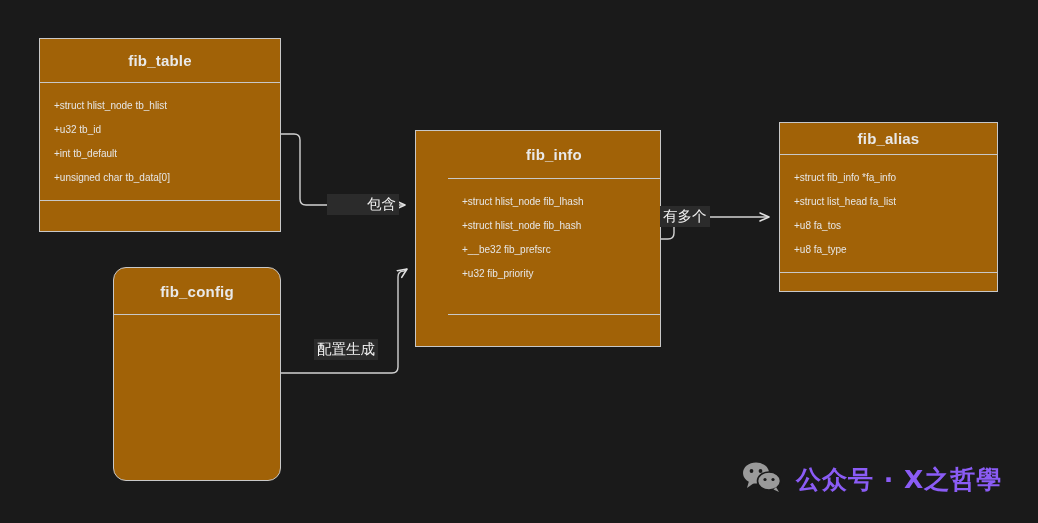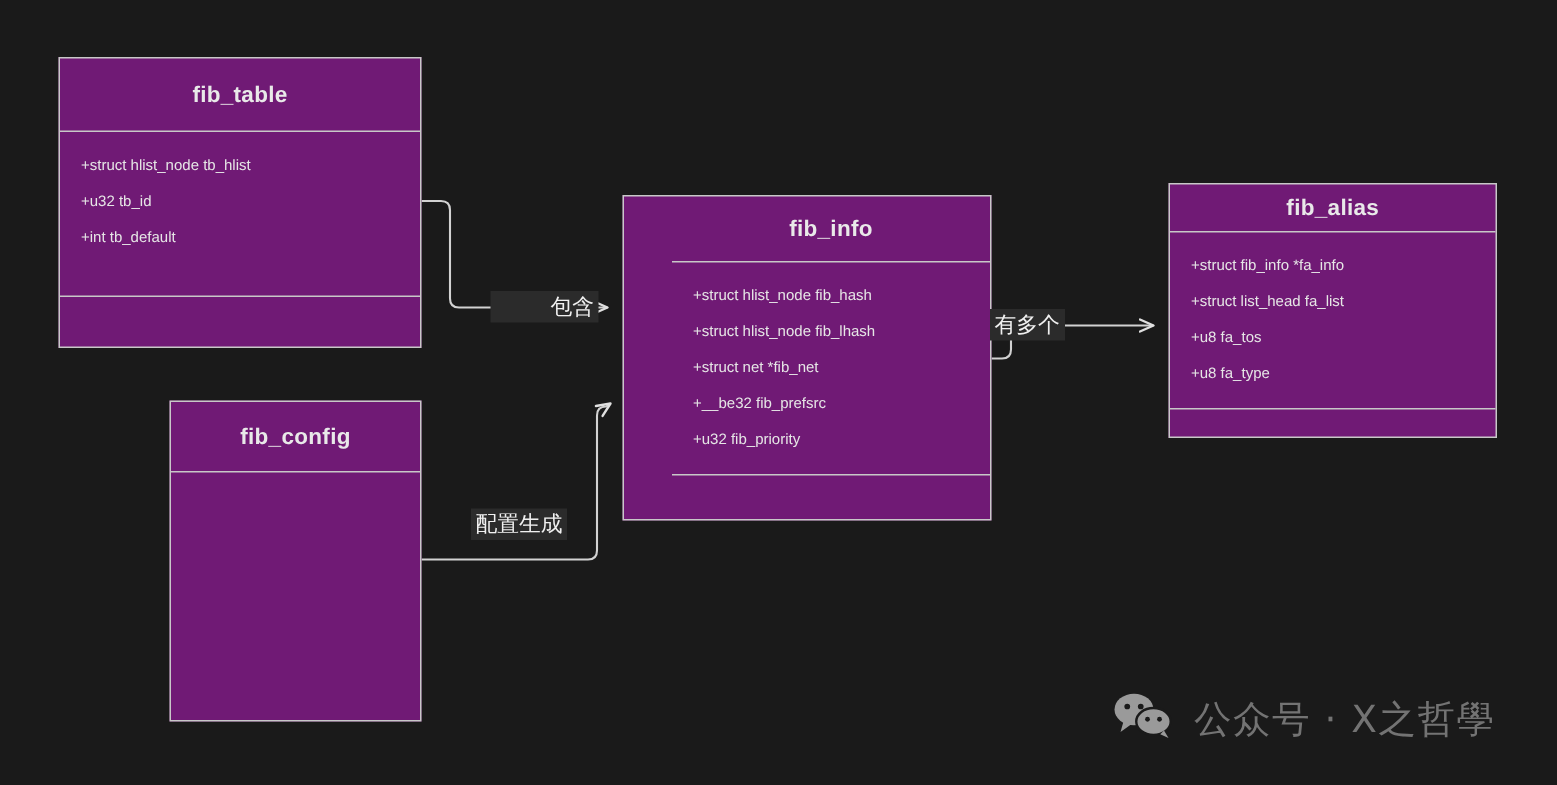--- a/index.html
+++ b/index.html
@@ -23,21 +23,21 @@
   .edges-layer {
     position: absolute;
     left: 0;
     top: 0;
     width: 1038px;
     height: 523px;
     pointer-events: none;
   }
   .uml-class {
     position: absolute;
-    background: #701a75;
+    background: #a16207;
     border: 1px solid #c8c8c8;
     box-sizing: border-box;
     display: flex;
     flex-direction: column;
   }
   .uml-header {
     text-align: center;
     color: #e9e9e9;
     font-weight: bold;
     font-size: 15px;
@@ -74,21 +74,21 @@
   #class-fib-table   .uml-methods { height: 33px; }
 
   #class-fib-info    { left: 415px; top: 130px; width: 246px; height: 217px; padding-left: 32px; }
   #class-fib-info    .uml-header  { height: 48px; }
   #class-fib-info    .uml-methods { height: 31px; }
 
   #class-fib-alias   { left: 779px; top: 122px; width: 219px; height: 170px; }
   #class-fib-alias   .uml-header  { height: 47px; }
   #class-fib-alias   .uml-methods { height: 27px; }
 
-  #class-fib-config  { left: 113px; top: 267px; width: 168px; height: 214px; }
+  #class-fib-config  { left: 113px; top: 267px; width: 168px; height: 214px; border-radius: 13px; }
   #class-fib-config  .uml-header  { height: 47px; }
   #class-fib-config  .uml-methods { height: 31px; }
 
   .edge-label {
     position: absolute;
     color: #f0f0f0;
     font-size: 14.5px;
     background: #2b2b2b;
     padding: 1px 3px;
     white-space: nowrap;
@@ -100,25 +100,26 @@
 
   #watermark {
     position: absolute;
     left: 742px;
     top: 461px;
     display: flex;
     align-items: center;
     gap: 12px;
   }
   #watermark .wm-text {
-    color: #737373;
+    color: #8b5cf6;
     font-size: 25px;
     font-family: "DejaVu Sans", "Liberation Sans", sans-serif;
     letter-spacing: 1px;
     white-space: nowrap;
+    font-weight: bold;
   }
 </style>
 </head>
 <body>
 
 <div id="diagram-canvas">
 
   <svg class="edges-layer" viewBox="0 0 1038 523" width="1038" height="523">
     <defs>
       <marker id="arrowOpen" markerWidth="12" markerHeight="12" refX="10" refY="5" orient="auto" markerUnits="userSpaceOnUse">
@@ -132,30 +133,30 @@
 
     <path d="M281,373 L392,373 Q398,373 398,367 L398,277 Q398,271 404,271 L407,269" fill="none" stroke="#d2d2d2" stroke-width="1.4" marker-end="url(#arrowOpen)"></path>
   </svg>
 
   <div class="uml-class" id="class-fib-table">
     <div class="uml-header">fib_table</div>
     <div class="uml-attrs">
       <div class="uml-attr">+struct hlist_node tb_hlist</div>
       <div class="uml-attr">+u32 tb_id</div>
       <div class="uml-attr">+int tb_default</div>
+      <div class="uml-attr">+unsigned char tb_data[0]</div>
     </div>
     <div class="uml-methods"></div>
   </div>
 
   <div class="uml-class" id="class-fib-info">
     <div class="uml-header">fib_info</div>
     <div class="uml-attrs">
+      <div class="uml-attr">+struct hlist_node fib_lhash</div>
       <div class="uml-attr">+struct hlist_node fib_hash</div>
-      <div class="uml-attr">+struct hlist_node fib_lhash</div>
-      <div class="uml-attr">+struct net *fib_net</div>
       <div class="uml-attr">+__be32 fib_prefsrc</div>
       <div class="uml-attr">+u32 fib_priority</div>
     </div>
     <div class="uml-methods"></div>
   </div>
 
   <div class="uml-class" id="class-fib-alias">
     <div class="uml-header">fib_alias</div>
     <div class="uml-attrs">
       <div class="uml-attr">+struct fib_info *fa_info</div>

